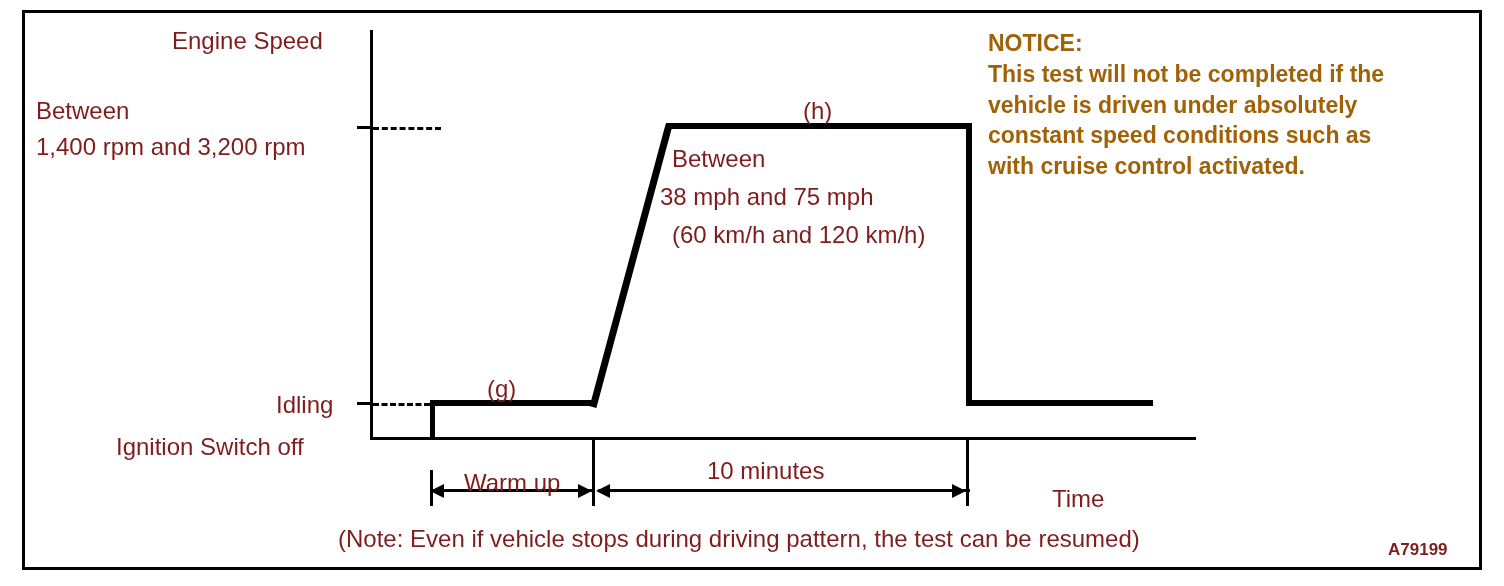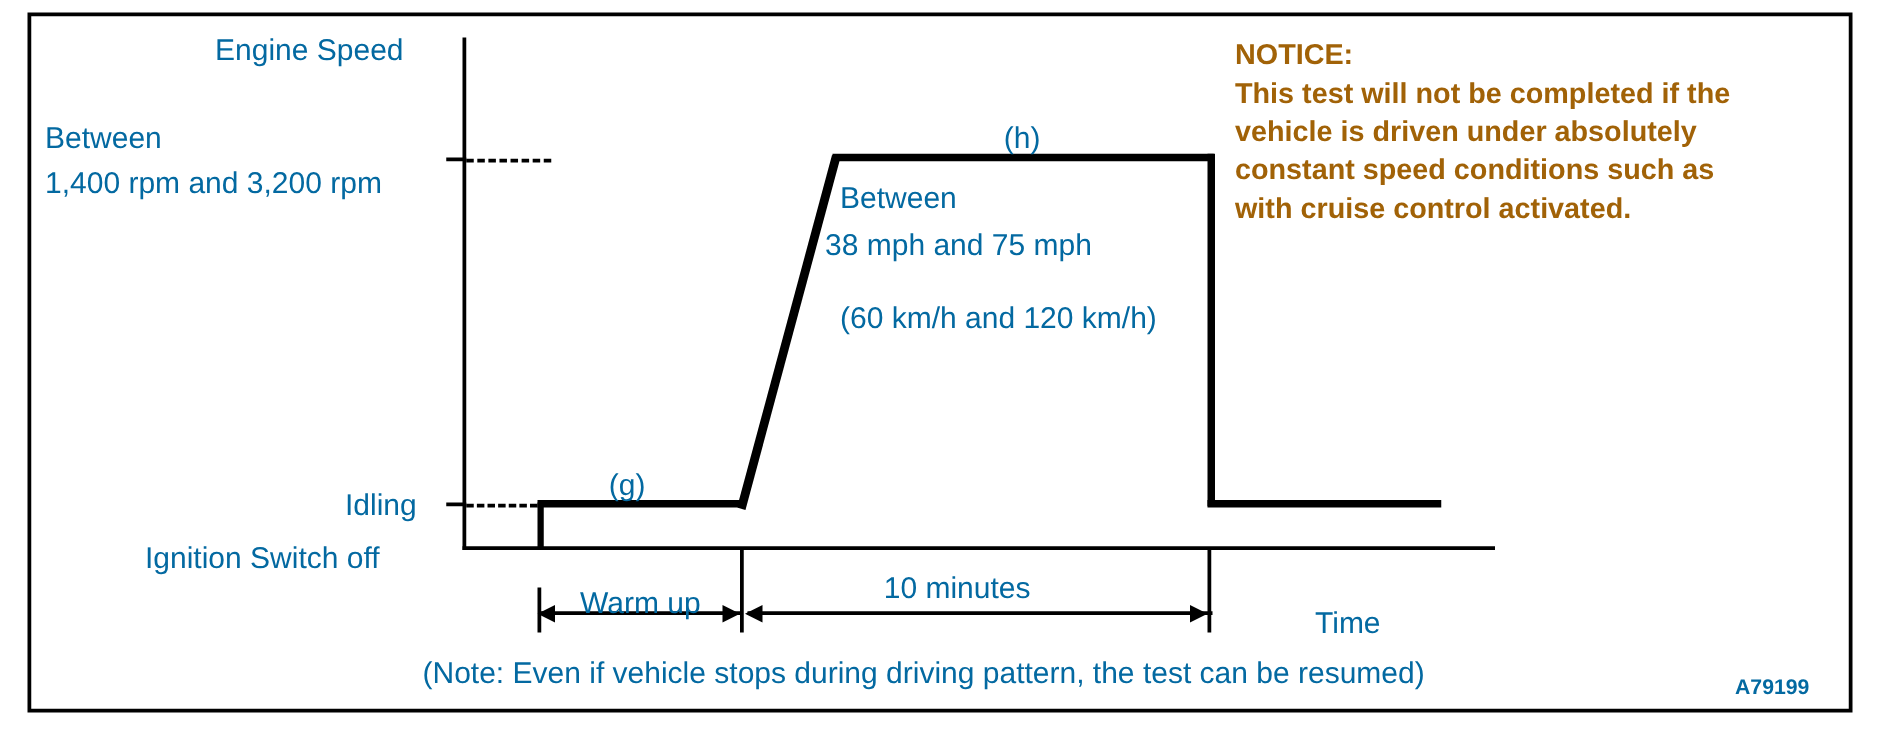--- a/index.html
+++ b/index.html
@@ -22,21 +22,21 @@
     position: absolute;
     left: 22px;
     top: 10px;
     width: 1460px;
     height: 560px;
     border: 3px solid #000;
     box-sizing: border-box;
   }
   .lbl {
     position: absolute;
-    color: #0369a1;
+    color: #7f1d1d;
     white-space: nowrap;
     line-height: 1.22;
     text-align: center;
   }
   
   .vline {
     position: absolute;
     background: #000;
   }
   .hline {
@@ -190,21 +190,21 @@
   <div class="lbl t-axis" style="left:36px; top:132px;">1,400 rpm and 3,200 rpm</div>
 
   <div class="lbl t-axis" style="left:276px; top:390px;">Idling</div>
   <div class="lbl t-axis" style="left:116px; top:432px;">Ignition Switch off</div>
 
   <div class="lbl t-axis" style="left:487px; top:374px;">(g)</div>
   <div class="lbl t-axis" style="left:803px; top:96px;">(h)</div>
 
   <div class="lbl t-axis" style="left:672px; top:144px;">Between</div>
   <div class="lbl t-axis" style="left:660px; top:182px;">38 mph and 75 mph</div>
-  <div class="lbl t-axis" style="left:672px; top:220px;margin-top:20px;">(60 km/h and 120 km/h)</div>
+  <div class="lbl t-axis" style="left:672px; top:220px;">(60 km/h and 120 km/h)</div>
 
   <div class="vbar" style="left:430px; top:470px; height:36px;"></div>
   <div class="vbar" style="left:592px; top:440px; height:66px;"></div>
   <div class="arrowline" style="left:432px; top:489px; width:160px;"></div>
   <div class="arrowhead ah-left" style="left:430px; top:484px;"></div>
   <div class="arrowhead ah-right" style="left:578px; top:484px;"></div>
   <div class="lbl t-axis" style="left:464px; top:456px;margin-top:12px;">Warm up</div>
 
   <div class="vbar" style="left:966px; top:440px; height:66px;"></div>
   <div class="arrowline" style="left:598px; top:489px; width:372px;"></div>

